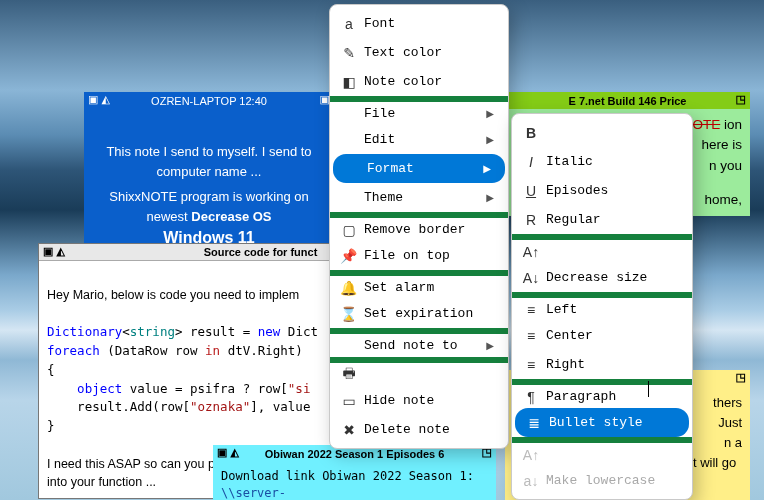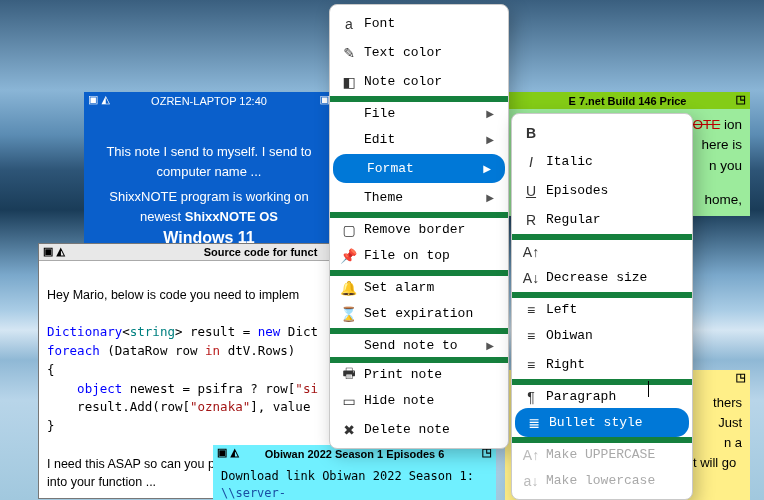--- a/index.html
+++ b/index.html
@@ -85,21 +85,21 @@
 <div class="note n-blue">
   <div class="note-bar">
     <span class="corner l">▣ ◭</span>
     <span>OZREN-LAPTOP 12:40</span>
     <span class="corner r">▣</span>
   </div>
   <div class="note-body">
     <div>This note I send to myself. I send to computer name ...</div>
     <div style="margin-top:6px">
       <span>ShixxNOTE program is working on newest</span>
-      <b>ShixxNOTE OS</b>
+      <b>Decrease OS</b>
     </div>
     <div class="big">Windows 11</div>
   </div>
 </div>
 
 <div class="note n-green">
   <div class="note-bar">
     <span>E 7.net Build 146 Price</span>
     <span class="corner r">◳</span>
   </div>
@@ -116,23 +116,23 @@
 
 <div class="note n-white">
   <div class="note-bar">
     <span class="corner l">▣ ◭</span>
     <span>Source code for funct</span>
   </div>
   <div class="note-body">
 <span style="font-family:'Segoe UI',sans-serif">Hey Mario, below is code you need to implem</span>
 
 <span class="kw1">Dictionary</span>&lt;<span class="kw2">string</span><span>&gt; result = </span><span class="kw1">new</span><span> Dict</span>
-<span class="kw1">foreach</span><span> (DataRow row </span><span class="kw3">in</span><span> dtV.Rows)</span>
+<span class="kw1">foreach</span><span> (DataRow row </span><span class="kw3">in</span><span> dtV.Right)</span>
 <span>{</span>
-<span>    </span><span class="kw1">object</span><span> newest = psifra ? row[</span><span class="str">"si</span>
+<span>    </span><span class="kw1">object</span><span> value = psifra ? row[</span><span class="str">"si</span>
 <span>    result.Add(row[</span><span class="str">"oznaka"</span><span>], value</span>
 <span>}</span>
 
 <span style="font-family:'Segoe UI',sans-serif;white-space:normal;display:block">I need this ASAP so can you please write me when you implement this code into your function ...</span></div>
 </div>
 
 <div class="note n-orange">
   <div class="note-bar">
     <span>O</span>
     <span class="corner r">◳</span>
@@ -209,21 +209,20 @@
       <span class="ic">⌛</span>
       <span class="lb">Set expiration</span>
     </div>
     <div class="it rule">
       <span class="ic"></span>
       <span class="lb">Send note to</span>
       <span class="ar">▶</span>
     </div>
     <div class="it rule">
       <span class="ic">🖶</span>
-      <span class="lb">Print note</span>
     </div>
     <div class="it">
       <span class="ic">▭</span>
       <span class="lb">Hide note</span>
     </div>
     <div class="it">
       <span class="ic">✖</span>
       <span class="lb">Delete note</span>
     </div>
   </div>
@@ -250,36 +249,35 @@
     <div class="it">
       <span class="ic">A↓</span>
       <span class="lb">Decrease size</span>
     </div>
     <div class="it rule">
       <span class="ic">≡</span>
       <span class="lb">Left</span>
     </div>
     <div class="it">
       <span class="ic">≡</span>
-      <span class="lb">Obiwan</span>
+      <span class="lb">Center</span>
     </div>
     <div class="it">
       <span class="ic">≡</span>
       <span class="lb">Right</span>
     </div>
     <div class="it rule">
       <span class="ic">¶</span>
       <span class="lb">Paragraph</span>
     </div>
     <div class="it active">
       <span class="ic">≣</span>
       <span class="lb">Bullet style</span>
     </div>
     <div class="it rule disabled">
       <span class="ic">A↑</span>
-      <span class="lb">Make UPPERCASE</span>
     </div>
     <div class="it disabled">
       <span class="ic">a↓</span>
       <span class="lb">Make lowercase</span>
     </div>
   </div>
 <div class="caret"></div>
 
 </body></html>

